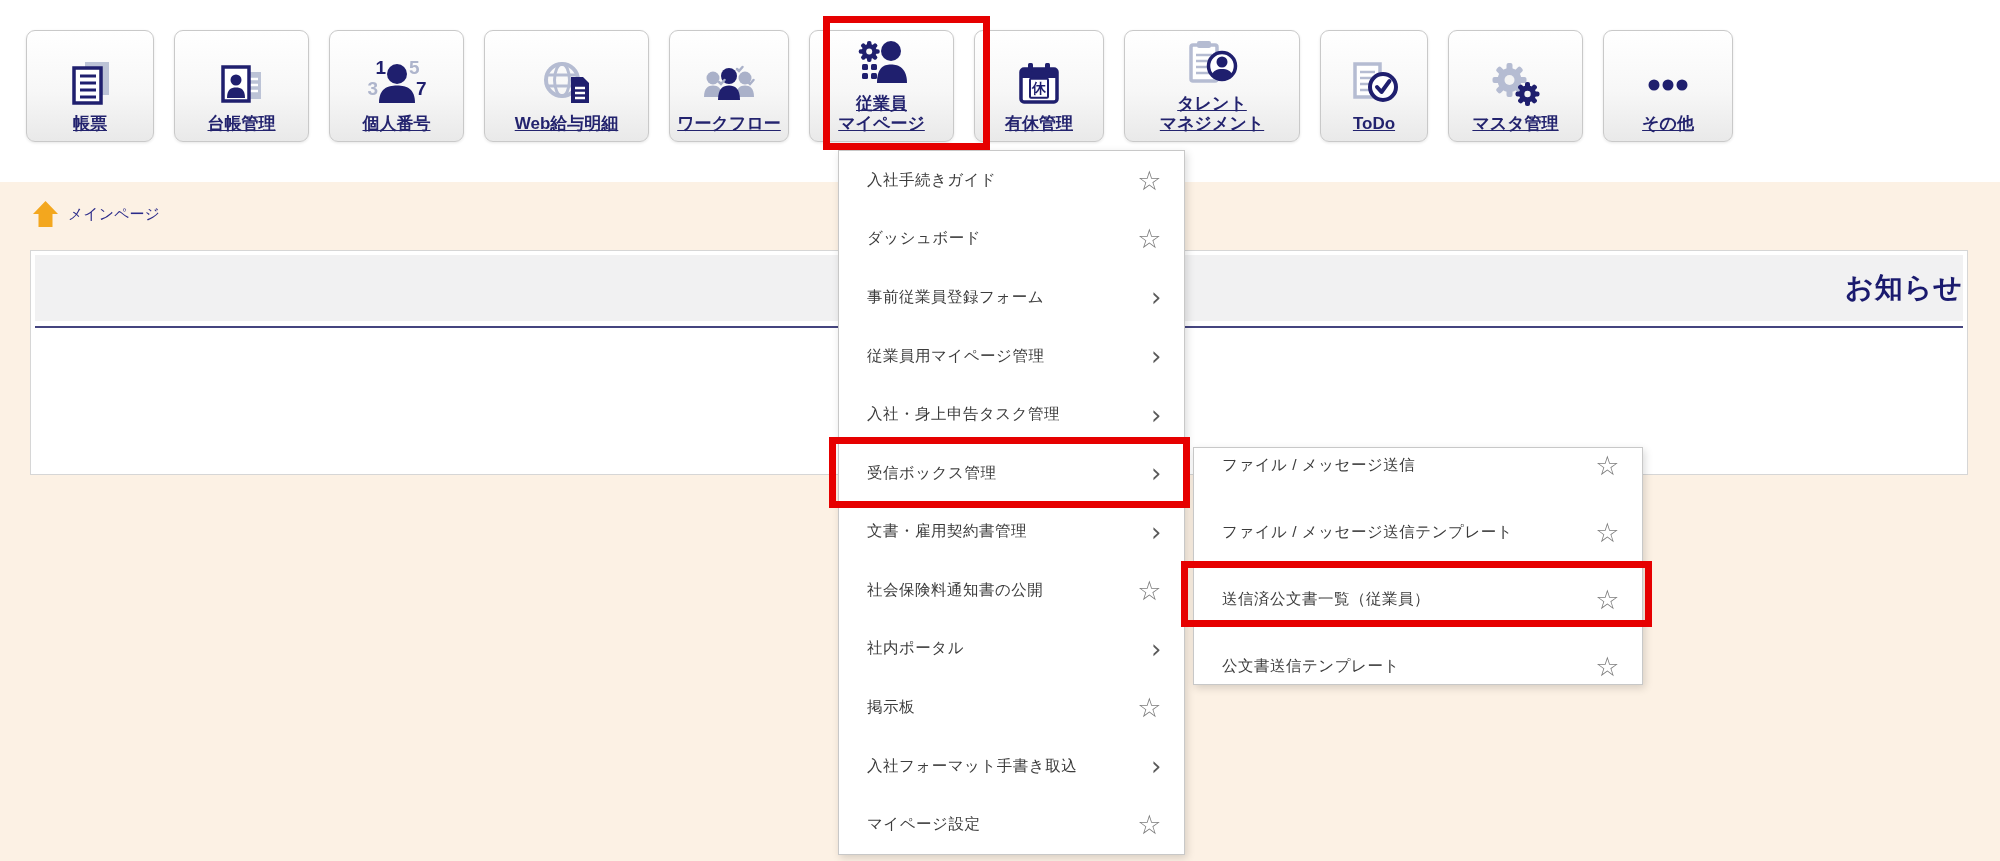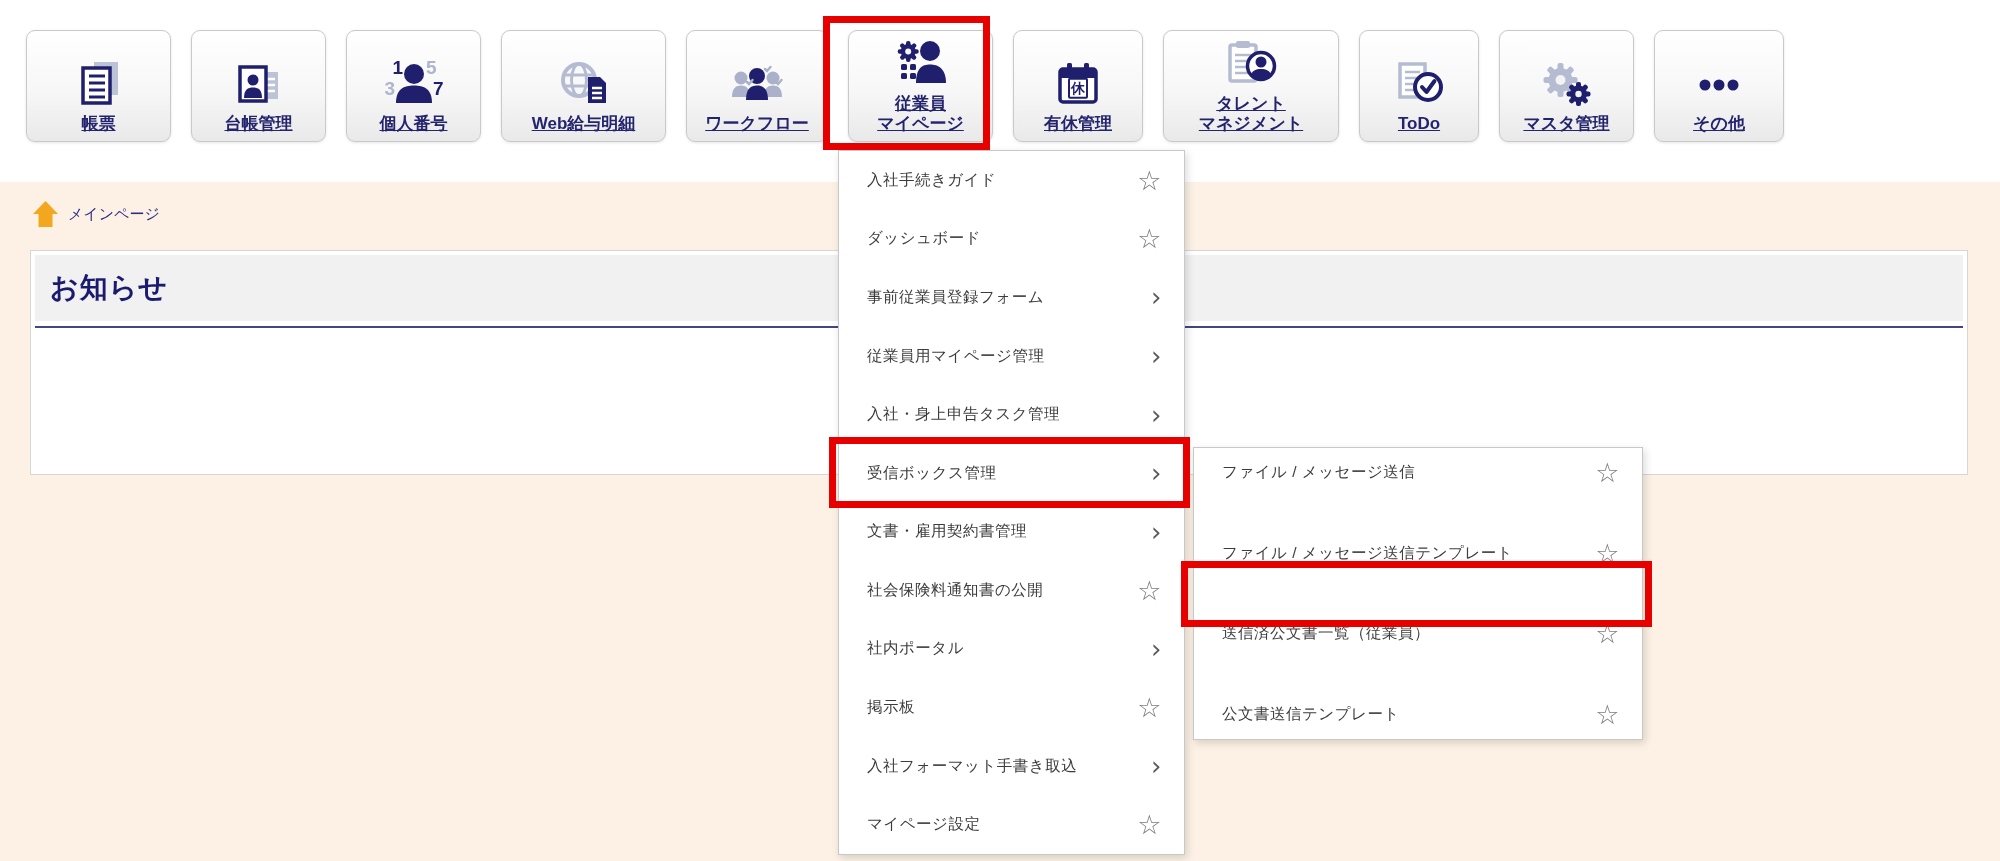--- a/index.html
+++ b/index.html
@@ -56,33 +56,33 @@
   .breadcrumb-label { font-size:15px; color:#2b2b8a; }
 
   
   .notice-panel {
     position:absolute; left:30px; top:250px; width:1938px; height:225px;
     background:#ffffff; border:1px solid #d6d6d6; padding:4px;
     z-index:1;
   }
   .notice-header {
     background:#f1f1f2; height:66px;
-    display:flex; align-items:center; padding-left:15px;
+    display:flex; align-items:center; padding-left:15px;justify-content:flex-end;
   }
   .notice-title { font-size:28px; font-weight:bold; color:#1a1a6e; letter-spacing:1px; }
   .notice-divider { height:2px; background:#45457f; margin-top:5px; }
 
   
   .menu-panel {
     position:absolute; background:#ffffff; border:1px solid #c8c8c8;
     box-shadow:2px 3px 8px rgba(0,0,0,0.15);
     display:flex; flex-direction:column; z-index:5;text-align:center;
   }
   #main-menu { left:838px; top:150px; width:347px; height:705px; }
-  #sub-menu  { left:1193px; top:447px; width:450px; height:293px;gap:32px; }
+  #sub-menu  { left:1193px; top:447px; width:450px; height:238px;gap:32px; }
   .menu-item {
     flex:1 1 0; display:flex; align-items:center;
     padding:0 22px 0 28px; cursor:pointer;
     font-size:15.5px; color:#3c3c3c; letter-spacing:0.5px; white-space:nowrap;
   }
   .trail { margin-left:auto; }
   .trail-star { font-size:27px; color:#7d7d7d; line-height:1; font-family:"DejaVu Sans",sans-serif; }
   .trail-chevron { font-size:26px; color:#5a5a5a; line-height:1; font-family:"DejaVu Sans",sans-serif; }
 
   
@@ -96,21 +96,21 @@
 
   svg { display:block; }
 </style>
 </head>
 <body>
 
 <div class="topbar"></div>
 
 <div class="toolbar">
 
-  <div class="tb-btn" style="width:145px">
+  <div class="tb-btn" style="width:128px">
     <span class="tb-icon">
       <svg width="54" height="54" viewBox="0 0 54 54">
         <rect x="22" y="5" width="24" height="33" fill="#bcc3d6"></rect>
         <rect x="11" y="11" width="27" height="35" fill="#ffffff" stroke="#1f1f6e" stroke-width="3.5"></rect>
         <g stroke="#1f1f6e" stroke-width="3">
           <line x1="17" y1="19" x2="33" y2="19"></line>
             <line x1="17" y1="26" x2="33" y2="26"></line>
           <line x1="17" y1="33" x2="33" y2="33"></line>
             <line x1="17" y1="40" x2="33" y2="40"></line>
         </g>
@@ -165,21 +165,21 @@
           <line x1="35" y1="31" x2="45" y2="31"></line>
             <line x1="35" y1="36" x2="45" y2="36"></line>
             <line x1="35" y1="41" x2="45" y2="41"></line>
         </g>
       </svg>
     </span>
     <span class="tb-label">Web給与明細</span>
     <span class="tb-label"></span>
   </div>
 
-  <div class="tb-btn" style="width:142px">
+  <div class="tb-btn" style="width:120px">
     <span class="tb-icon">
       <svg width="54" height="54" viewBox="0 0 54 54">
         <circle cx="11" cy="21" r="6.5" fill="#aab1c9"></circle>
         <path d="M2 40 C2 31 6 28.5 11 28.5 C16 28.5 20 31 20 40 Z" fill="#aab1c9"></path>
         <circle cx="43" cy="21" r="6.5" fill="#aab1c9"></circle>
         <path d="M34 40 C34 31 38 28.5 43 28.5 C48 28.5 52 31 52 40 Z" fill="#aab1c9"></path>
         <circle cx="27" cy="19" r="8" fill="#1f1f6e"></circle>
         <path d="M16 43 C16 31.5 21 28.5 27 28.5 C33 28.5 38 31.5 38 43 Z" fill="#1f1f6e"></path>
         <g stroke="#aab1c9" stroke-width="2.5" fill="none" stroke-linecap="round">
           <path d="M17 25 l2 2 l3.5 -4"></path>
@@ -244,21 +244,21 @@
         </g>
         <circle cx="37" cy="29" r="13.5" fill="#ffffff" stroke="#1f1f6e" stroke-width="3.5"></circle>
         <circle cx="37" cy="25" r="5.5" fill="#1f1f6e"></circle>
         <path d="M26.5 38.5 C28 33.5 32 32 37 32 C42 32 46 33.5 47.5 38.5 C45 42 41 43.5 37 43.5 C33 43.5 29 42 26.5 38.5 Z" fill="#1f1f6e"></path>
       </svg>
     </span>
     <span class="tb-label">タレント</span>
     <span class="tb-label">マネジメント</span>
   </div>
 
-  <div class="tb-btn" style="width:120px">
+  <div class="tb-btn" style="width:108px">
     <span class="tb-icon">
       <svg width="54" height="54" viewBox="0 0 54 54">
         <rect x="8" y="7" width="25" height="33" fill="#ffffff" stroke="#b5bcd2" stroke-width="3.5"></rect>
         <g stroke="#b5bcd2" stroke-width="2.5">
           <line x1="13" y1="15" x2="28" y2="15"></line>
             <line x1="13" y1="21" x2="28" y2="21"></line>
           <line x1="13" y1="27" x2="28" y2="27"></line>
             <line x1="13" y1="33" x2="28" y2="33"></line>
         </g>
         <circle cx="36" cy="30" r="13" fill="#ffffff" stroke="#1f1f6e" stroke-width="4"></circle>

